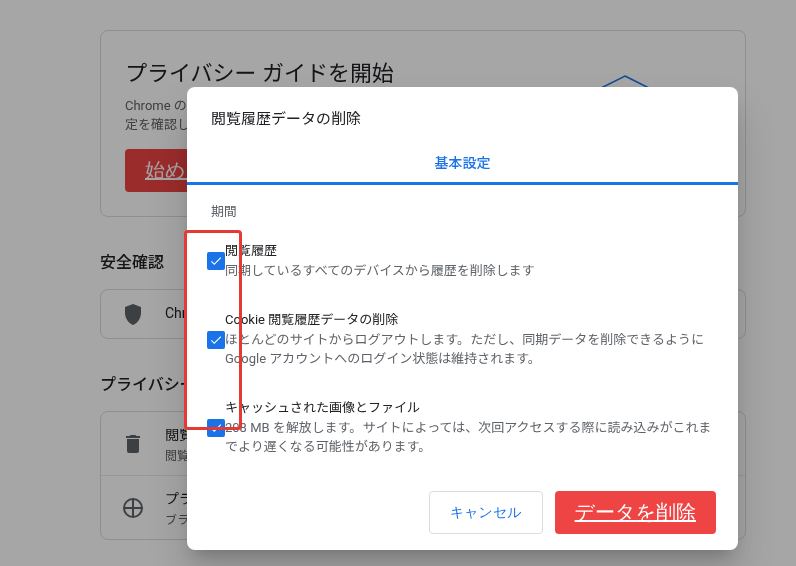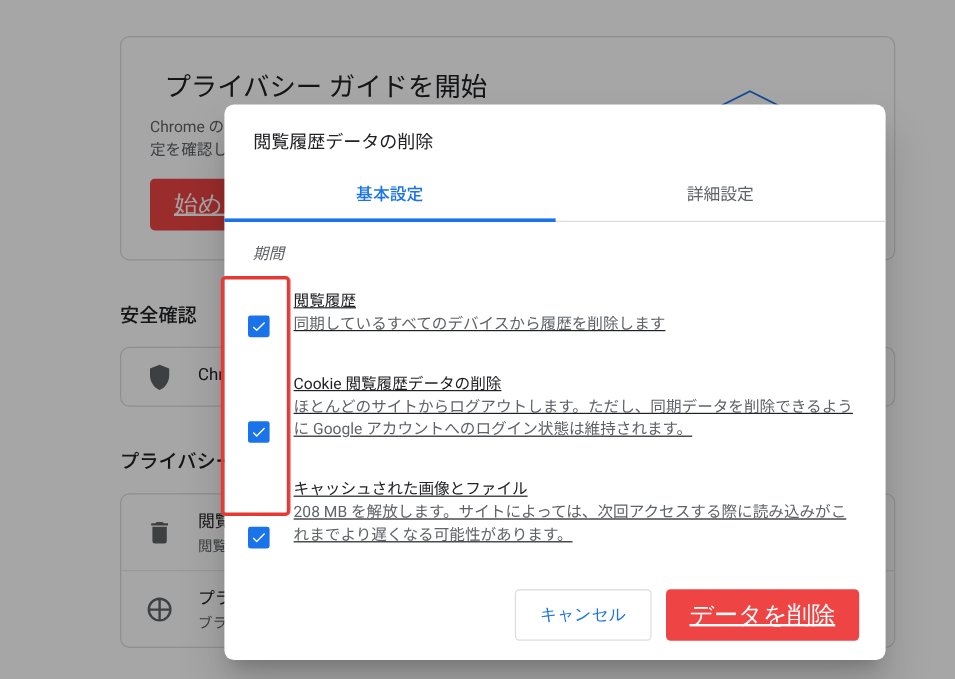--- a/index.html
+++ b/index.html
@@ -30,21 +30,20 @@
       border-radius: 8px;
       margin: 30px 10px 0 60px;
       padding: 24px 24px;
       position: relative;
     }
     .card h2 {
       font-size: 22px;
       font-weight: 400;
       color: #202124;
       margin-bottom: 8px;
-      margin-left: 12px;
     }
     .card p {
       color: #5f6368;
       font-size: 13px;
       margin-bottom: 16px;
     }
     .btn-primary {
       background: #ef4444;
       color: #fff;
       border: none;
@@ -159,38 +158,36 @@
     }
     .dialog-body::-webkit-scrollbar { width: 12px; }
     .dialog-body::-webkit-scrollbar-thumb { background: #dadce0; border-radius: 10px; }
     .period-row {
       display: flex;
       align-items: center;
       gap: 16px;
       margin-bottom: 20px;
       padding: 0 4px;
     }
-    .period-label { font-size: 13px; color: #5f6368; font-style: italic; }
+    .period-label { font-size: 13px; color: #5f6368; }
     .select {
       flex: 0 0 190px;
       display: flex;
       align-items: center;
       justify-content: space-between;
       border-bottom: 1px solid #dadce0;
       padding: 6px 4px;
       font-size: 14px;
       color: #202124;
       cursor: pointer;
     }
     .check-row {
       display: flex;
-      gap: 20px;
       margin-bottom: 28px;
-      align-items: flex-end;
-      text-decoration: underline;
+      align-items: center;
     }
     .checkbox {
       width: 18px;
       height: 18px;
       background: #1a73e8;
       border-radius: 2px;
       display: flex;
       align-items: center;
       justify-content: center;
       flex-shrink: 0;
@@ -287,21 +284,20 @@
     </div>
   </div>
 </div>
 
 <div class="overlay"></div>
 
 <div class="dialog">
   <div class="dialog-title">閲覧履歴データの削除</div>
   <div class="tabs">
     <div class="tab active">基本設定</div>
-    <div class="tab">詳細設定</div>
   </div>
   <div class="dialog-body">
     <div class="period-row">
       <span class="period-label">期間</span>
     </div>
 
     <div class="check-row">
       <div class="checkbox">
         <svg viewBox="0 0 24 24">
             <path d="M9 16.17L4.83 12l-1.42 1.41L9 19 21 7l-1.41-1.41z"></path>

